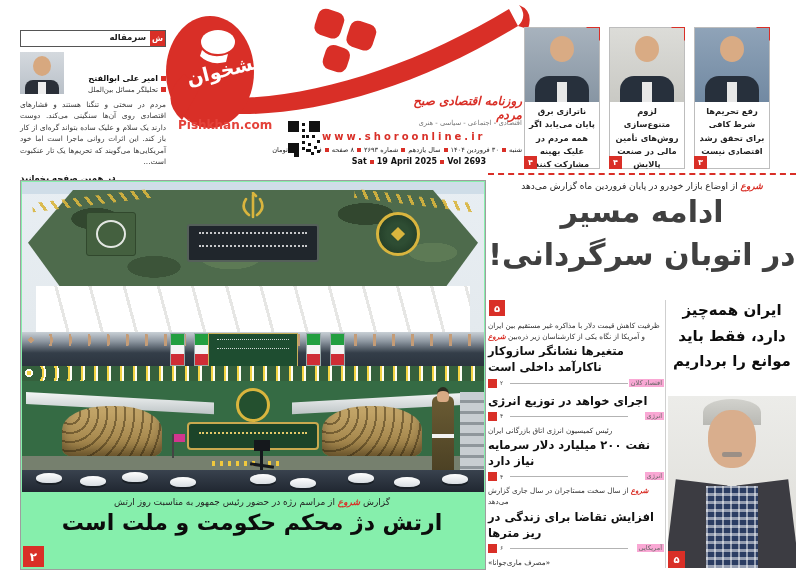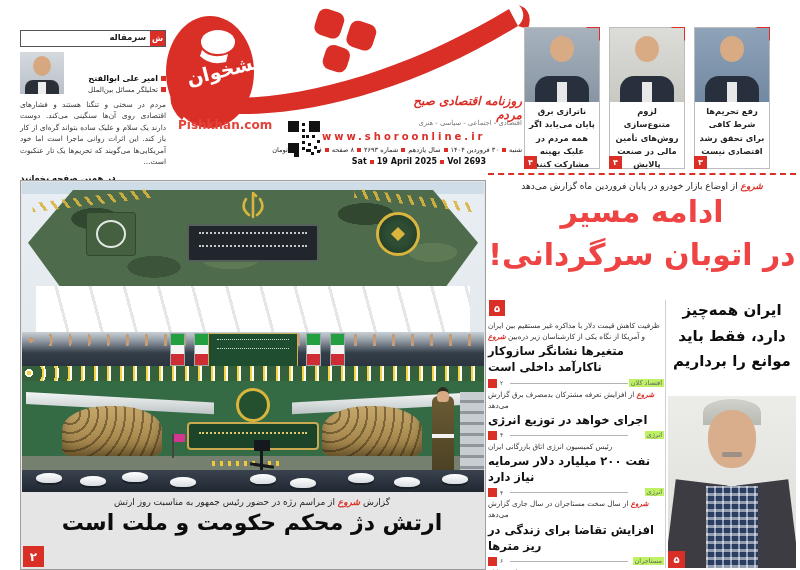--- a/index.html
+++ b/index.html
@@ -60,21 +60,21 @@
   .card-photo .torso{position:absolute;left:50%;bottom:-4px;transform:translateX(-50%);width:54px;height:30px;border-radius:14px 14px 0 0;background:#27303c;}
   .card-photo .shirt{position:absolute;left:50%;bottom:0;transform:translateX(-50%);width:10px;height:20px;background:#e8e8e8;}
   .card-caption{padding:3px 3px 0;font-size:8.3px;font-weight:bold;line-height:1.6;text-align:center;direction:rtl;color:#222;}
   .card-page{position:absolute;left:-1px;bottom:-1px;width:13px;height:13px;background:var(--red);
     color:#fff;font-size:8px;font-weight:bold;display:flex;align-items:center;justify-content:center;}
 
   
   .dash-rule{left:488px;top:173px;width:308px;border-top:2px dashed var(--red);}
 
   
-  .main-frame{left:20px;top:180px;width:464px;height:388px;border:1px solid #9e9e9e;background:#e5e5e5;}
+  .main-frame{left:20px;top:180px;width:464px;height:388px;border:1px solid #9e9e9e;background:#86efac;}
   .photo-area{position:absolute;left:0;top:0;width:462px;height:310px;margin:1px;overflow:hidden;
     background:linear-gradient(#e8eef3,#dfe5e8);}
   .sky{position:absolute;left:0;top:0;width:462px;height:12px;background:#cfdde8;}
   .canopy{position:absolute;left:6px;top:8px;width:450px;height:96px;
     background:
       radial-gradient(ellipse 40px 18px at 15% 30%,#32472f 60%,transparent 61%),
       radial-gradient(ellipse 50px 20px at 45% 70%,#5d7a55 60%,transparent 61%),
       radial-gradient(ellipse 46px 18px at 75% 25%,#32472f 60%,transparent 61%),
       radial-gradient(ellipse 40px 16px at 90% 65%,#5d7a55 60%,transparent 61%),
       radial-gradient(ellipse 44px 18px at 28% 80%,#3c5439 60%,transparent 61%),
@@ -143,34 +143,34 @@
   .cap-kicker{position:absolute;left:0;top:316px;width:462px;text-align:center;font-size:9px;direction:rtl;color:#222;}
   .cap-headline{position:absolute;left:0;top:329px;width:462px;text-align:center;direction:rtl;
     font-size:22px;font-weight:bold;color:#0c0c0c;}
   .page-box{background:var(--red);color:#fff;font-weight:bold;display:flex;align-items:center;justify-content:center;}
   .main-page{position:absolute;left:2px;bottom:2px;width:21px;height:21px;font-size:12px;}
 
   
   .lead{left:488px;top:181px;width:308px;text-align:center;direction:rtl;}
   .lead-kicker{font-size:9px;color:#222;}
   .brand{color:var(--red);font-weight:bold;font-style:italic;}
-  .lead-h1{font-size:30px;font-weight:800;line-height:1.42;color:#ef4444;letter-spacing:-.3px;}
+  .lead-h1{font-size:30px;font-weight:800;line-height:1.42;color:#404040;letter-spacing:-.3px;}
   .lead-page{left:489px;top:300px;width:16px;height:16px;font-size:10px;position:absolute;}
 
   
   .items{left:488px;top:320px;width:176px;height:248px;display:flex;flex-direction:column;
     justify-content:space-between;direction:rtl;}
   .item{text-align:left;}
   .item-kicker{font-size:7.2px;line-height:1.55;color:#333;}
   .item-title{font-size:11.5px;font-weight:bold;line-height:1.4;color:#101010;margin-top:1px;}
   .item-sep{position:relative;height:11px;margin-top:2px;direction:ltr;}
   .item-sep .line{position:absolute;left:22px;right:36px;top:5px;border-top:1px solid #b3b3b3;}
   .item-sep .sep-box{position:absolute;left:0;top:1px;width:9px;height:9px;background:var(--red);}
   .item-sep .sep-page{position:absolute;left:12px;top:1.5px;font-size:6px;color:#444;}
-  .item-sep .sep-label{position:absolute;right:0;top:1px;font-size:6.5px;color:#666;background:#bef264;padding:0 2px;}
+  .item-sep .sep-label{position:absolute;right:0;top:1px;font-size:6.5px;color:#666;background:#f9a8d4;padding:0 2px;}
 
   
   .v-divider{left:665px;top:300px;height:268px;border-left:1px solid #cfcfcf;}
   .sb-quote{left:668px;top:298px;width:128px;text-align:center;direction:rtl;
     font-size:15px;font-weight:bold;line-height:1.7;color:#0d0d0d;}
   .sb-photo{left:668px;top:396px;width:128px;height:172px;background:linear-gradient(#ecece9,#dddcd7);overflow:hidden;}
   .sb-hair{position:absolute;left:50%;top:3px;transform:translateX(-50%);width:58px;height:26px;
     border-radius:50% 50% 0 0;background:linear-gradient(#d2d2cd,#b9b9b4);}
   .sb-face{position:absolute;left:50%;top:14px;transform:translateX(-50%);width:48px;height:58px;
     border-radius:46%;background:#d9ae8d;}
@@ -370,25 +370,20 @@
         <div class="item-title">متغیرها نشانگر سازوکار ناکارآمد داخلی است</div>
         <div class="item-sep">
           <span class="sep-box"></span>
           <span class="sep-page">۲</span>
           <span class="line"></span>
           <span class="sep-label">اقتصاد کلان</span>
         </div>
       </div>
 
       <div class="item">
-        <div class="item-kicker">
-          <span></span>
-          <span class="brand">شروع</span>
-          <span>از افزایش تعرفه مشترکان بدمصرف برق گزارش می‌دهد</span>
-        </div>
         <div class="item-title">اجرای خواهد در توزیع انرژی</div>
         <div class="item-sep">
           <span class="sep-box"></span>
           <span class="sep-page">۴</span>
           <span class="line"></span>
           <span class="sep-label">انرژی</span>
         </div>
       </div>
 
       <div class="item">
@@ -410,21 +405,21 @@
         <div class="item-kicker">
           <span></span>
           <span class="brand">شروع</span>
           <span>از سال سخت مستاجران در سال جاری گزارش می‌دهد</span>
         </div>
         <div class="item-title">افزایش تقاضا برای زندگی در ریز مترها</div>
         <div class="item-sep">
           <span class="sep-box"></span>
           <span class="sep-page">۶</span>
           <span class="line"></span>
-          <span class="sep-label">مستاجران</span>
+          <span class="sep-label">آمریکایی</span>
         </div>
       </div>
 
       <div class="item">
         <div class="item-kicker">
           <span>«مصرف ماری‌جوانا»</span>
           <span class="brand"></span>
           <span></span>
         </div>
 

